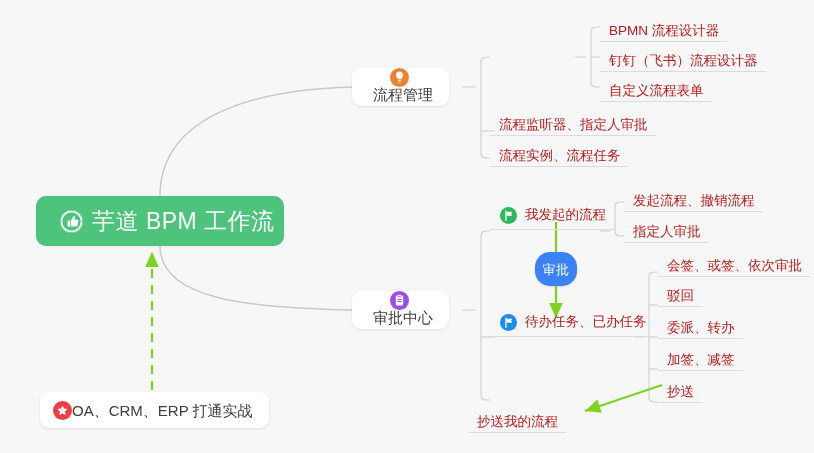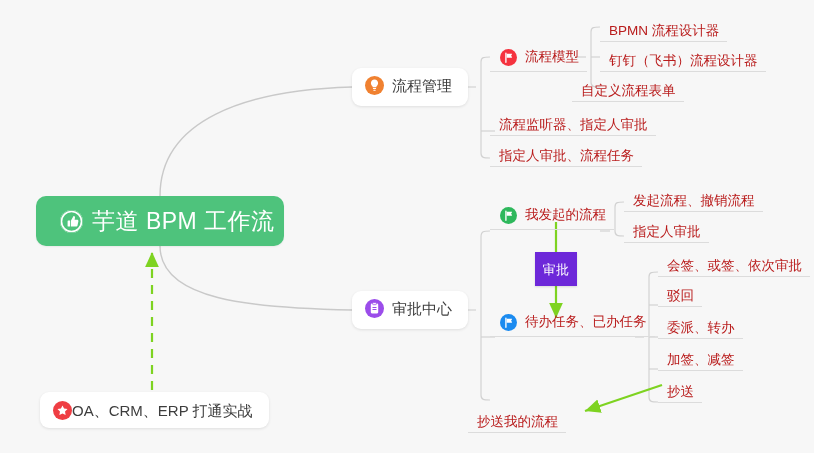--- a/index.html
+++ b/index.html
@@ -48,20 +48,21 @@
   .pill{
     position:absolute;
     background:#ffffff;
     border-radius:9px;
     height:38px;
     display:flex;align-items:center;
     padding:0 16px 4px 13px;
     box-sizing:border-box;
     box-shadow:0 1px 3px rgba(0,0,0,.10);
     white-space:nowrap;
+    flex-direction:column;
   }
   .pill .plabel{
     font-size:15px;color:#3d3d3d;margin-left:8px;line-height:1;
   }
   .badge{
     width:19px;height:19px;border-radius:50%;
     display:flex;align-items:center;justify-content:center;
     flex:0 0 auto;
   }
   .badge svg{display:block}
@@ -79,22 +80,22 @@
   .leaf .ltext{
     font-size:13.5px;color:#b91c1c;line-height:1;
   }
   .leaf .badge{margin-right:7px;margin-bottom:-2px;}
   .leaf.with-badge{align-items:center;padding-bottom:0;}
   .leaf.with-badge .ltext{font-size:13.5px;}
 
   
   .green-box{
     position:absolute;
-    background:#6d28d9;
-    border-radius:0;
+    background:#3b82f6;
+    border-radius:15px;
     display:flex;align-items:center;justify-content:center;
     box-shadow:0 1px 2px rgba(0,0,0,.12);
     z-index:5;
   }
   .green-box span{
     color:#ffffff;font-size:13px;line-height:1;letter-spacing:.5px;
   }
 
   
   .pill-bottom{
@@ -184,46 +185,36 @@
       <svg width="19" height="19" viewBox="0 0 19 19">
         <circle cx="9.5" cy="9.5" r="9.5" fill="#f08130"></circle>
         <path d="M9.5 3.6c-2.1 0-3.6 1.6-3.6 3.5 0 1.3.7 2.2 1.3 3 .3.4.5.7.5 1.1h3.6c0-.4.2-.7.5-1.1.6-.8 1.3-1.7 1.3-3 0-1.9-1.5-3.5-3.6-3.5z" fill="#ffffff"></path>
         <rect x="7.9" y="12" width="3.2" height="1.1" rx=".5" fill="#ffffff"></rect>
         <rect x="8.3" y="13.7" width="2.4" height="1.1" rx=".5" fill="#ffffff"></rect>
       </svg>
     </span>
     <span class="plabel">流程管理</span>
   </div>
 
-  <div class="leaf with-badge" style="left:490px;top:42px;">
-    <span class="badge">
-      <svg width="17" height="17" viewBox="0 0 19 19">
-        <circle cx="9.5" cy="9.5" r="9.5" fill="#f5333f"></circle>
-        <path d="M6.6 4.6v10.2" stroke="#ffffff" stroke-width="1.5" stroke-linecap="round"></path>
-        <path d="M7.4 5.3h5.6c.4 0 .6.4.4.7l-1 1.5 1 1.5c.2.3 0 .7-.4.7H7.4z" fill="#ffffff"></path>
-      </svg>
-    </span>
-    <span class="ltext">流程模型</span>
-  </div>
 
   <div class="leaf" style="left:600px;top:12px;">
     <span class="ltext">BPMN 流程设计器</span>
   </div>
   <div class="leaf" style="left:600px;top:42px;">
     <span class="ltext">钉钉（飞书）流程设计器</span>
   </div>
-  <div class="leaf" style="left:572px;top:72px;text-align:right;">
+  <div class="leaf" style="left:600px;top:72px;text-align:right;">
     <span class="ltext">自定义流程表单</span>
   </div>
 
   <div class="leaf" style="left:490px;top:106px;">
     <span class="ltext">流程监听器、指定人审批</span>
   </div>
   <div class="leaf" style="left:490px;top:137px;">
-    <span class="ltext">指定人审批、流程任务</span>
+    <span class="ltext">流程实例、流程任务</span>
   </div>
 
   <div class="pill" style="left:352px;top:291px;">
     <span class="badge">
       <svg width="19" height="19" viewBox="0 0 19 19">
         <circle cx="9.5" cy="9.5" r="9.5" fill="#9b4dea"></circle>
         <rect x="5.8" y="4.6" width="7.4" height="9.8" rx="1.1" fill="#ffffff"></rect>
         <rect x="7.6" y="3.6" width="3.8" height="2.1" rx=".9" fill="#ffffff" stroke="#9b4dea" stroke-width=".8"></rect>
         <rect x="7.3" y="8" width="4.4" height=".95" rx=".45" fill="#9b4dea"></rect>
         <rect x="7.3" y="10.1" width="4.4" height=".95" rx=".45" fill="#9b4dea"></rect>

